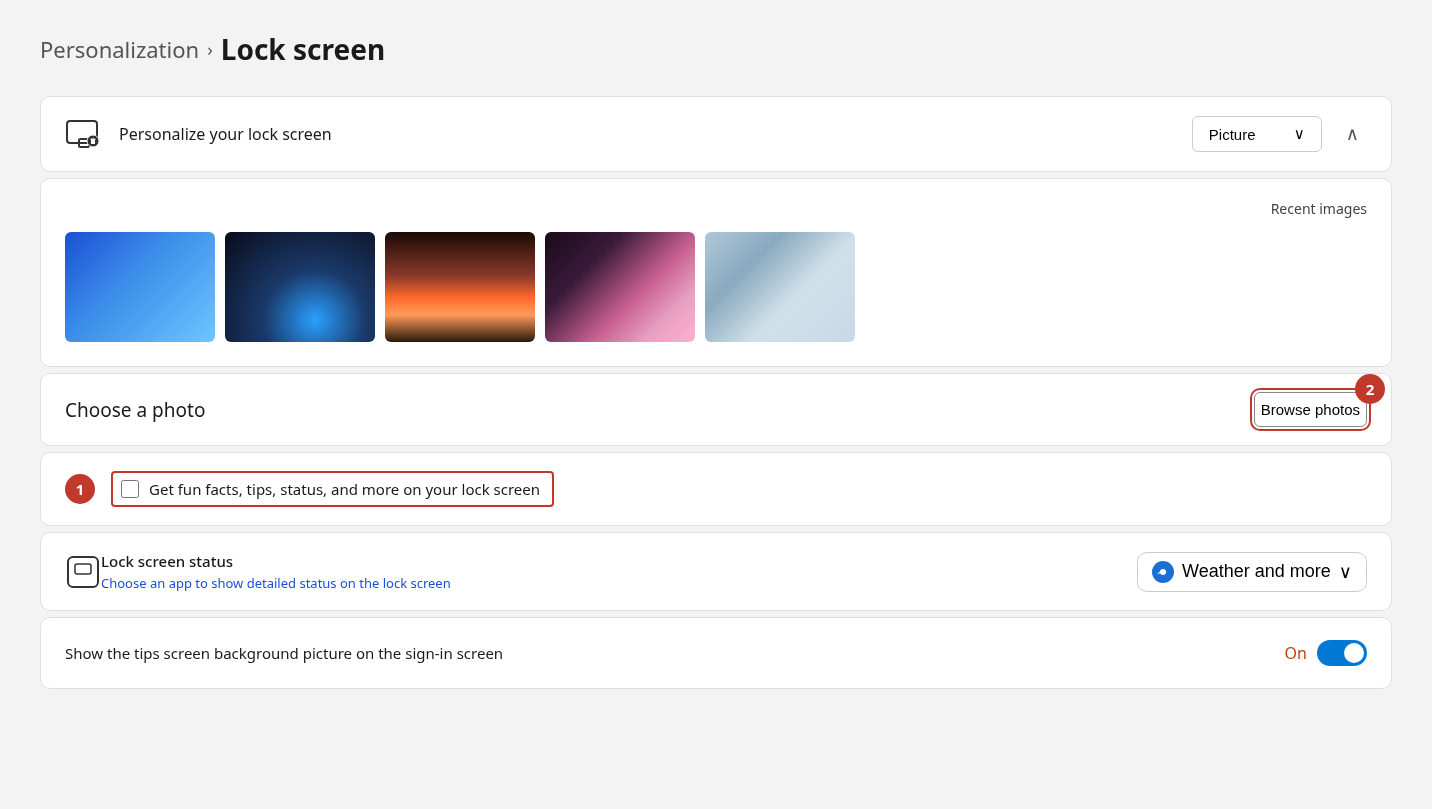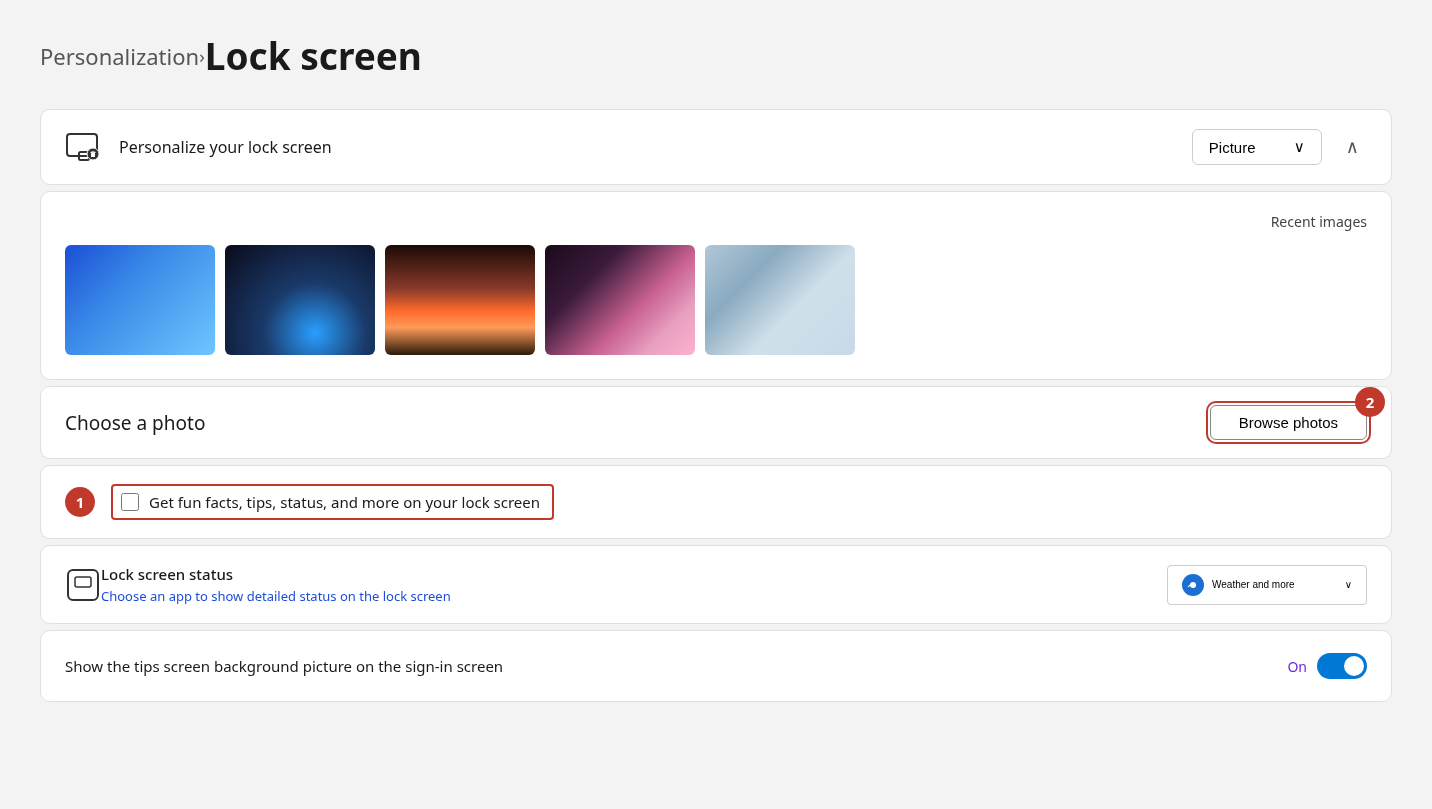--- a/index.html
+++ b/index.html
@@ -9,33 +9,34 @@
       min-height: 809px;
       color: #1a1a1a;
     }
     .page-container {
       padding: 30px 40px;
       max-width: 1432px;
     }
     .breadcrumb {
       display: flex;
       align-items: center;
+      gap: 8px;
       margin-bottom: 28px;
     }
     .breadcrumb-parent {
       font-size: 22px;
       color: #555;
       font-weight: 400;
     }
     .breadcrumb-separator {
       font-size: 18px;
       color: #555;
     }
     .breadcrumb-current {
-      font-size: 37px;
+      font-size: 28px;
       font-weight: 700;
       color: #1a1a1a;
     }
     .card {
       background: #fff;
       border-radius: 10px;
       margin-bottom: 6px;
       border: 1px solid #e0e0e0;
     }
     
@@ -109,21 +110,21 @@
     .card-photo {
       display: flex;
       align-items: center;
       justify-content: space-between;
       padding: 18px 24px;
     }
     .photo-label {
       font-size: 19px;
     }
     .browse-btn {
-      padding: 8px 28px;
+      padding: 8px 6px;
       border: 1px solid #888;
       border-radius: 6px;
       background: #fff;
       font-size: 15px;
       cursor: pointer;
       outline: 2px solid #c0392b;
       outline-offset: 2px;
     }
     
     .card-checkbox {
@@ -186,23 +187,23 @@
       font-size: 13px;
       color: #1d4ed8;
       margin-top: 3px;
     }
     .status-dropdown {
       display: flex;
       align-items: center;
       gap: 8px;
       padding: 8px 14px;
       border: 1px solid #ccc;
-      border-radius: 4px;
-      background: #fff;
-      font-size: 10px;
+      border-radius: 10px;
+      background: #fff;
+      font-size: 18px;
       cursor: pointer;
       min-width: 200px;
       justify-content: space-between;
     }
     .status-dropdown-inner {
       display: flex;
       align-items: center;
       gap: 8px;
     }
     .weather-icon-circle {
@@ -226,22 +227,22 @@
     }
     .signin-label {
       font-size: 15px;
     }
     .toggle-area {
       display: flex;
       align-items: center;
       gap: 10px;
     }
     .toggle-on-label {
-      font-size: 14px;
-      color: #6d28d9;
+      font-size: 16px;
+      color: #c2410c;
     }
     .toggle {
       width: 50px;
       height: 26px;
       background: #0078d4;
       border-radius: 13px;
       position: relative;
       cursor: pointer;
     }
     .toggle-knob {

